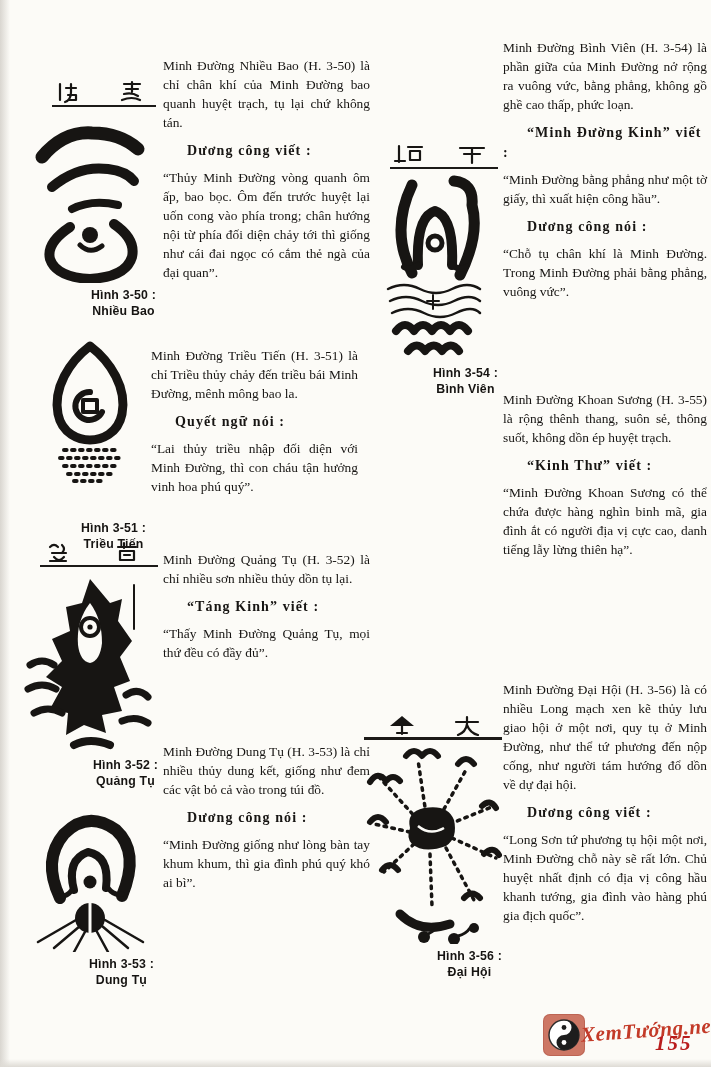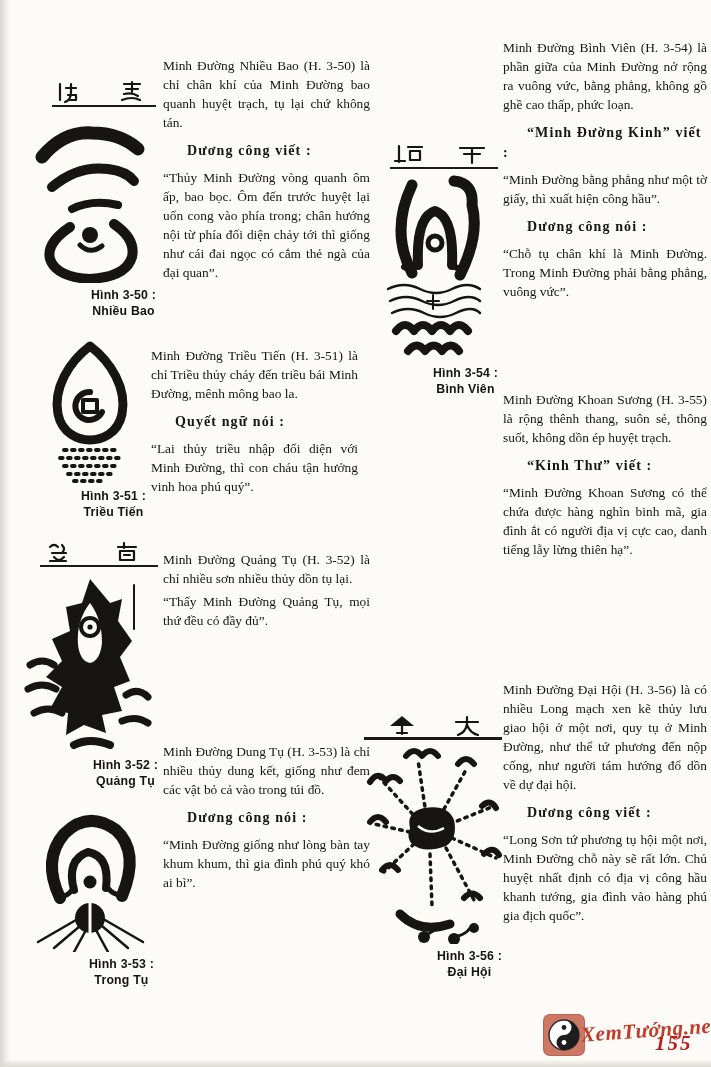--- a/index.html
+++ b/index.html
@@ -44,21 +44,21 @@
   .figure svg{display:block;}
   .hanzi{
     display:block;border-bottom:2.5px solid #1c1a18;padding-bottom:1px;margin-bottom:4px;
   }
   .caption{
     font-family:"Liberation Sans","DejaVu Sans",sans-serif;
     font-weight:bold;font-size:12.3px;line-height:1.3;text-align:center;margin-top:5px;
     letter-spacing:.2px;color:#161412;
   }
   .f350{left:24px;top:80px;width:132px;}
-  .f351{left:34px;top:336px;width:112px;}
+  .f351{left:34px;top:336px;width:112px;gap:32px;}
   .f352{left:18px;top:540px;width:140px;}
   .f353{left:26px;top:796px;width:128px;}
   .f354{left:372px;top:142px;width:126px;}
   .f355{left:380px;top:480px;width:118px;}
   .f356{left:362px;top:714px;width:140px;}
   .ink{stroke:#171513;fill:none;stroke-linecap:round;stroke-linejoin:round;}
   .inkfill{fill:#171513;stroke:none;}
   .paperfill{fill:#fcfbf7;stroke:none;}
   .dotted{stroke-dasharray:2.6 5.4;}
 
@@ -178,21 +178,21 @@
         <path d="M50,124 L12,146"></path>
         <path d="M54,130 L28,152"></path>
         <path d="M60,134 L48,156"></path>
         <path d="M70,134 L82,156"></path>
         <path d="M76,130 L102,152"></path>
         <path d="M79,124 L117,146"></path>
       </g>
     </svg>
     <div class="caption">
       <div>Hình 3-53 :</div>
-      <div>Trong Tụ</div>
+      <div>Dung Tụ</div>
     </div>
   </div>
 
   <div class="figure f354">
     <div class="hanzi" style="width:108px" title="垣 平">
       <svg width="108" height="24" viewBox="0 0 108 24">
         <g class="ink" stroke-width="2.2">
           <path d="M9,4 v16 M5,19 h10 M18,5 h14 M20,9 h10 v9 h-10 z"></path>
           <path d="M70,6 h24 M82,6 v15 M74,12 h16"></path>
         </g>
@@ -277,20 +277,21 @@
   </div>
 
   <div class="article a2">
     <p class="intro">Minh Đường Triều Tiến (H. 3-51) là chỉ Triều thủy chảy đến triều bái Minh Đường, mênh mông bao la.</p>
     <div class="heading">Quyết ngữ nói :</div>
     <p class="quote">“Lai thủy triều nhập đối diện với Minh Đường, thì con cháu tận hưởng vinh hoa phú quý”.</p>
   </div>
 
   <div class="article a3">
     <p class="intro">Minh Đường Quảng Tụ (H. 3-52) là chỉ nhiều sơn nhiều thủy dồn tụ lại.</p>
+    <div class="heading">“Táng Kinh” viết :</div>
     <p class="quote">“Thấy Minh Đường Quảng Tụ, mọi thứ đều có đầy đủ”.</p>
   </div>
 
   <div class="article a4">
     <p class="intro">Minh Đường Dung Tụ (H. 3-53) là chỉ nhiều thủy dung kết, giống như đem các vật bỏ cả vào trong túi đồ.</p>
     <div class="heading">Dương công nói :</div>
     <p class="quote">“Minh Đường giống như lòng bàn tay khum khum, thì gia đình phú quý khó ai bì”.</p>
   </div>
 
   <div class="article a5">

